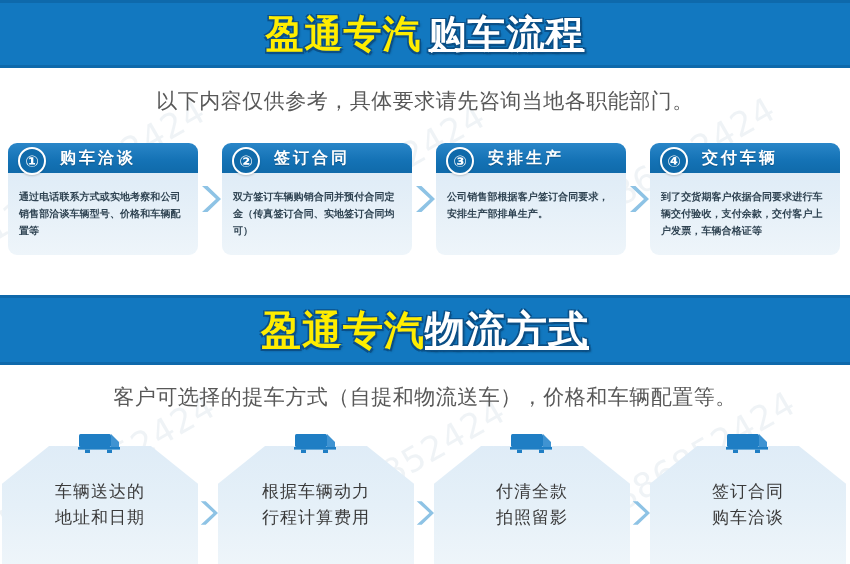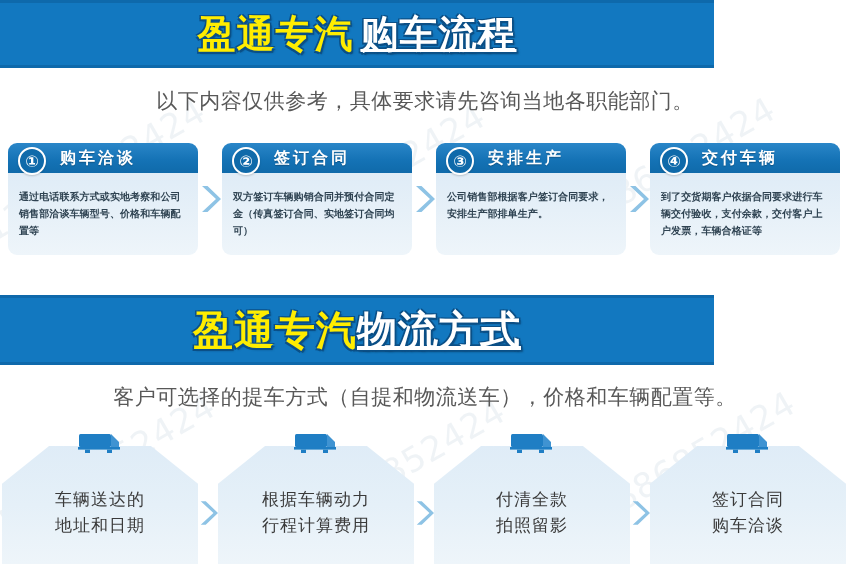--- a/index.html
+++ b/index.html
@@ -32,21 +32,21 @@
     white-space: nowrap;
     transform: rotate(-30deg);
     letter-spacing: 1px;
   }
   .wm-on-blue { color: rgba(255,255,255,0.13); }
 
   
   .banner {
     position: absolute;
     left: 0;
-    width: 714px;
+    width: 850px;
     background: #1278c0;
     border-top: 3px solid #0e69ab;
     border-bottom: 3px solid #0e69ab;
     overflow: hidden;
     z-index: 10;
   }
   .banner-1 { top: 0px; height: 68px; }
   .banner-2 { top: 295px; height: 70px; }
 
   .banner-title {
@@ -226,21 +226,20 @@
     position: absolute;
     top: 46px;
     left: 0;
     width: 196px;
     text-align: center;
     font-size: 17px;
     line-height: 1.55;
     color: #3a3a3a;
     letter-spacing: 1px;
     z-index: 3;
-    margin-top: 8px;
   }
   .logi-chev {
     flex: 0 0 auto;
     width: 20px;
     height: 132px;
     display: flex;
     align-items: center;
     justify-content: center;
     padding-top: 30px;
   }

